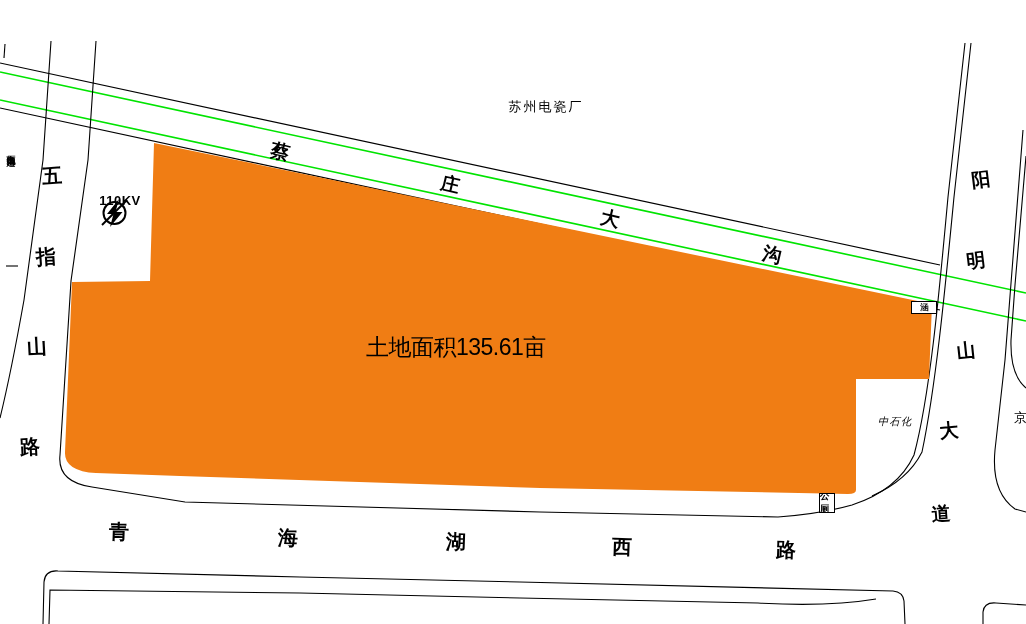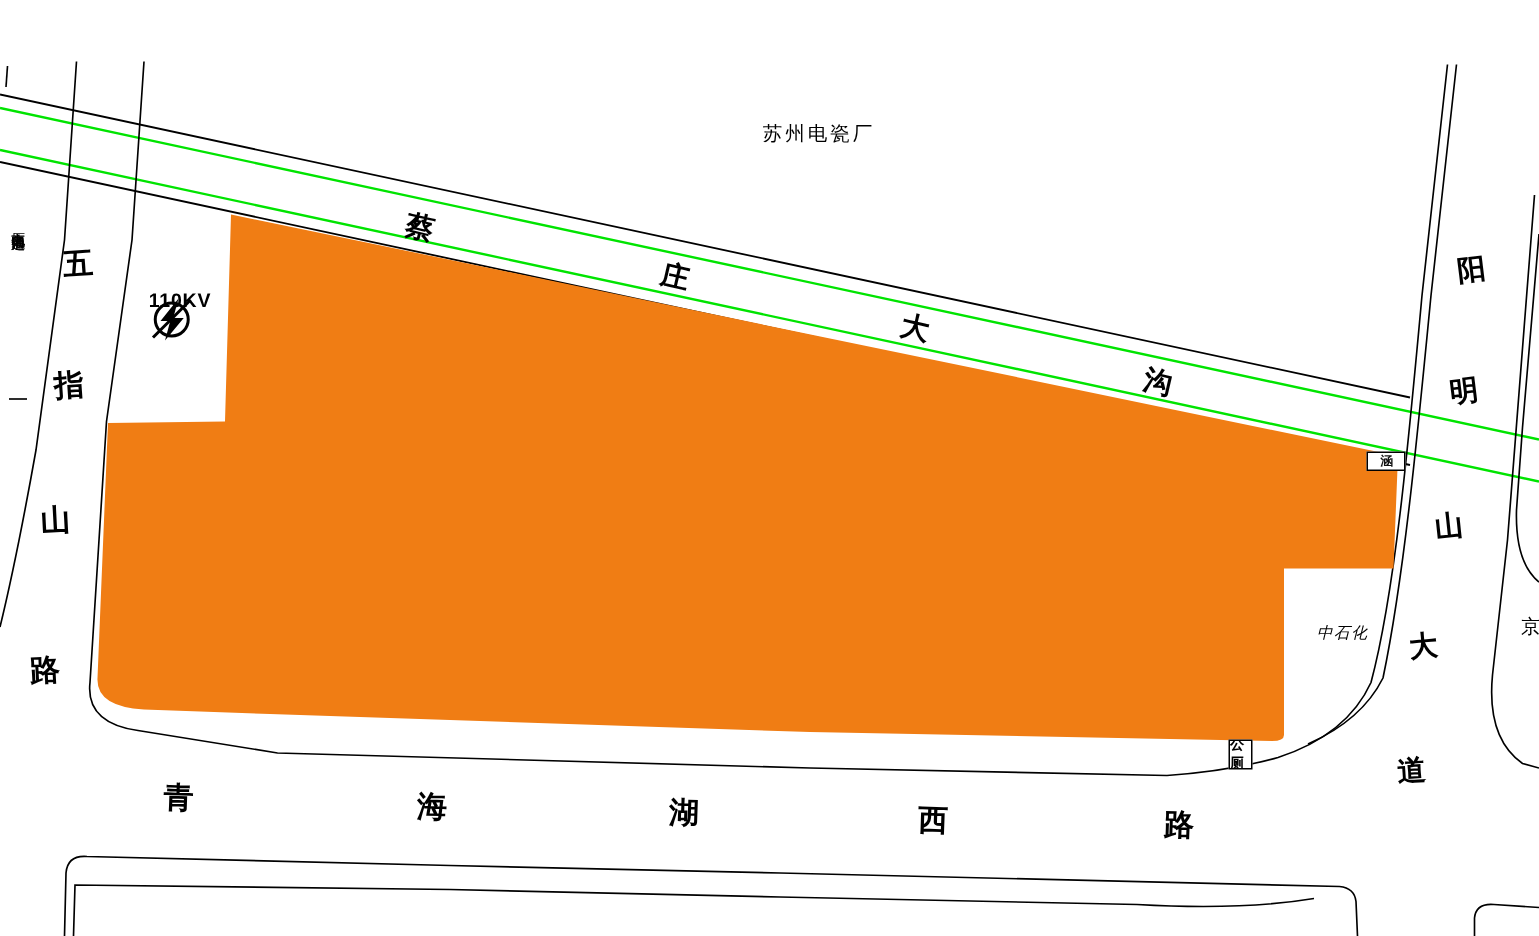--- a/index.html
+++ b/index.html
@@ -61,26 +61,27 @@
     <path d="M 154,143 L 932,304 L 929,379 L 856,379 L 856,490 Q 856,494 848,494
              L 540,488 L 180,476 L 96,473 Q 64,471 65,452 L 72,282 L 150,281 Z" fill="#F07D14"></path>
 
     <g>
       <circle cx="114.5" cy="213" r="11" fill="none" stroke="#000" stroke-width="2"></circle>
       <polygon points="119,199 107,214 113.5,214 110,227 122.5,212 115.5,212" fill="#000"></polygon>
       <line x1="102" y1="225" x2="127" y2="200" stroke="#000" stroke-width="2"></line>
     </g>
   </svg>
 
-  <div class="lbl factory" style="left:546px;top:89px;">苏州电瓷厂</div>
+  <div class="lbl factory" style="left:546px;top:107px;">苏州电瓷厂</div>
 
   <div class="corridor">高压电力预留通道</div>
 
   <div class="lbl kv" style="left:120px;top:181px;">110KV</div>
 
+  <div class="area">土地面积135.61亩</div>
 
   <div class="rchar ch" style="left:280px;top:152px;--r:13deg;">蔡</div>
   <div class="rchar ch" style="left:450px;top:185px;--r:13deg;">庄</div>
   <div class="rchar ch" style="left:610px;top:219px;--r:13deg;">大</div>
   <div class="rchar ch" style="left:772px;top:255px;--r:13deg;">沟</div>
 
   <div class="rchar" style="left:52px;top:176px;--r:-4deg;">五</div>
   <div class="rchar" style="left:46px;top:257px;--r:-4deg;">指</div>
   <div class="rchar" style="left:37px;top:347px;--r:-3deg;">山</div>
   <div class="rchar" style="left:30px;top:447px;--r:-3deg;">路</div>

